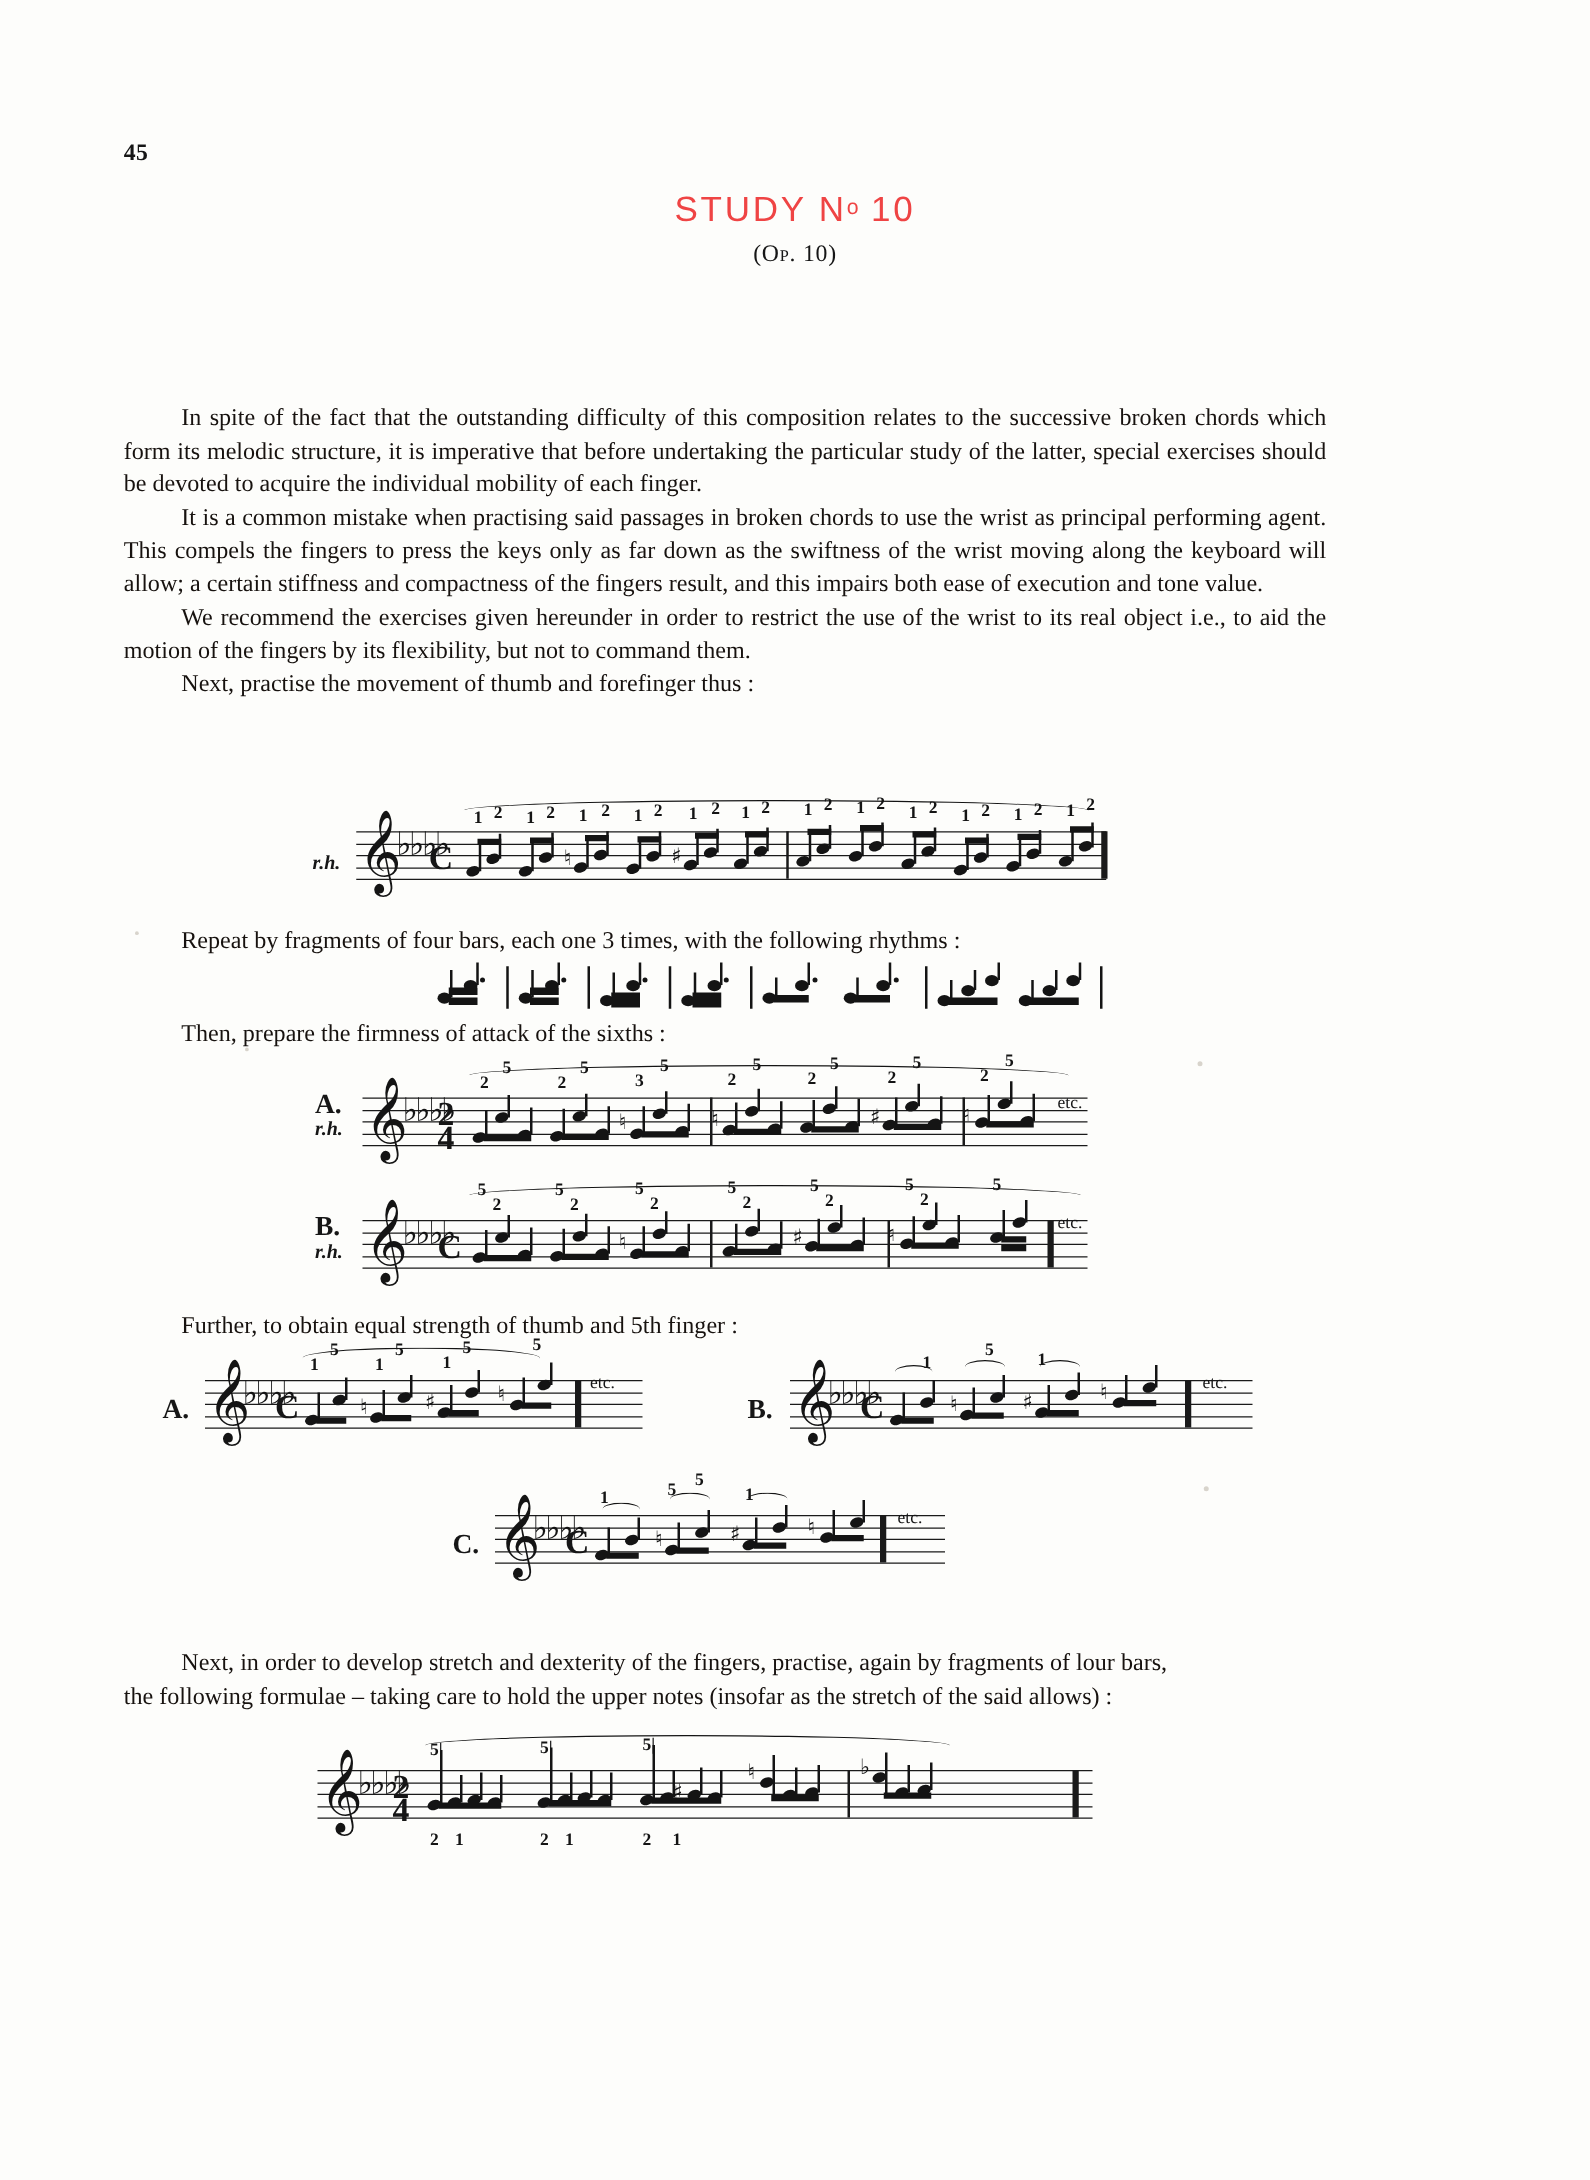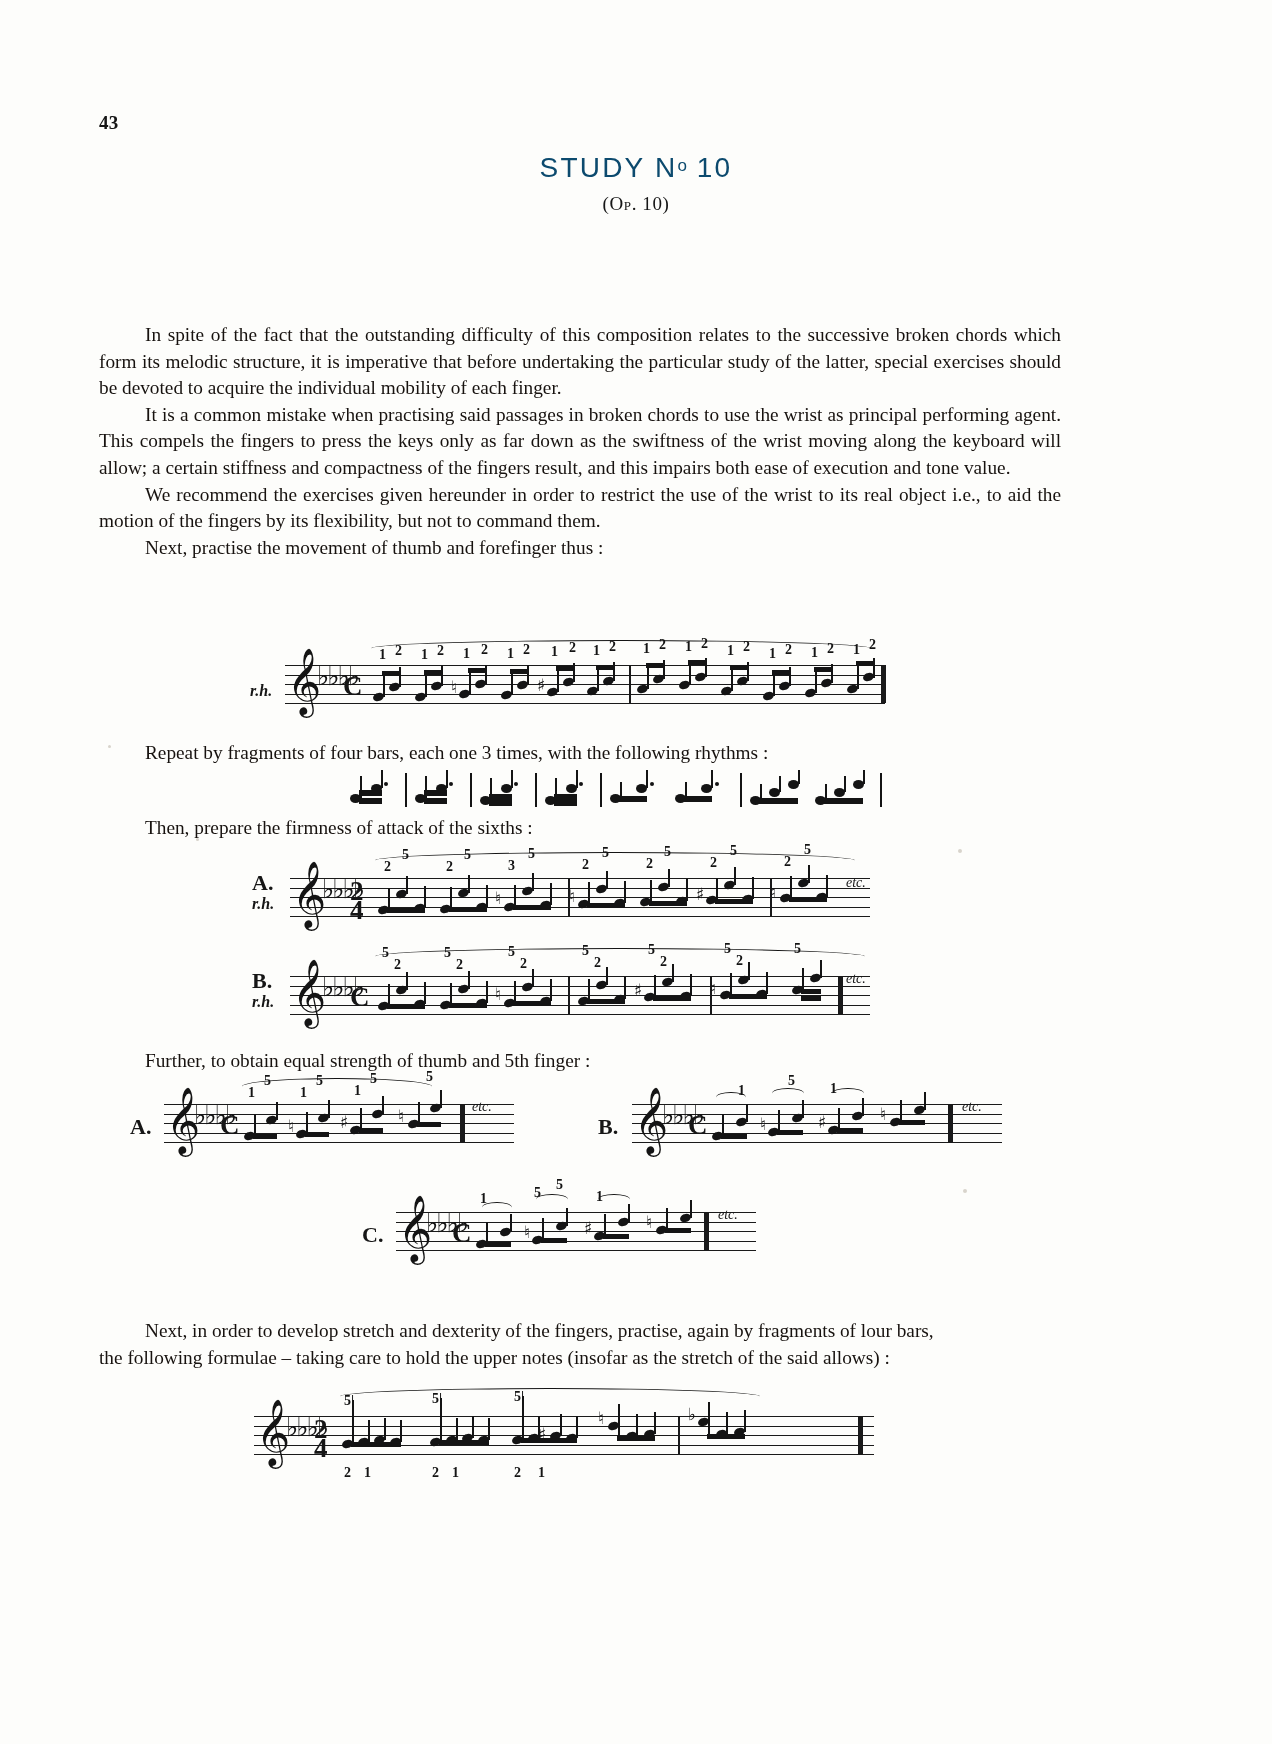--- a/index.html
+++ b/index.html
@@ -40,21 +40,21 @@
     left: 0;
     right: 0;
     top: 152px;
     text-align: center;
   }
   .title-main {
     font-family: "Liberation Sans", sans-serif;
     font-size: 28px;
     letter-spacing: 2.2px;
     font-weight: 400;
-    color: #0c4a6e;
+    color: #ef4444;
   }
   .title-main .sup {
     font-size: 17px;
     vertical-align: 6px;
     letter-spacing: 0;
   }
   .title-sub {
     margin-top: 9px;
     font-family: "Liberation Serif", serif;
     font-size: 19px;
@@ -195,21 +195,20 @@
   .ex-label {
     position: absolute;
     font-family: "Liberation Serif", serif;
     font-weight: bold;
     font-size: 22px;
     line-height: 1;
   }
   .etc {
     position: absolute;
     font-family: "Liberation Serif", serif;
-    font-style: italic;
     font-size: 14px;
     line-height: 1;
   }
 
   
   .rhythm-row {
     position: absolute;
     display: flex;
     align-items: flex-end;
     gap: 0;
@@ -253,21 +252,21 @@
     position: absolute;
     background: #d8d4cc;
     border-radius: 50%;
   }
 </style>
 </head>
 <body>
 
 <div class="page">
 
-  <div class="page-number">43</div>
+  <div class="page-number">45</div>
 
   <div class="title-block">
     <div class="title-main"><span>STUDY  N</span><span class="sup">o</span><span> 10</span></div>
     <div class="title-sub"><span>(O</span><span class="smallcaps">p</span><span>. 10)</span></div>
   </div>
 
   <div class="body-text">
     <p>In spite of the fact that the outstanding difficulty of this composition relates to the successive broken chords which form its melodic structure, it is imperative that before undertaking the particular study of the latter, special exercises should be devoted to acquire the individual mobility of each finger.</p>
     <p>It is a common mistake when practising said passages in broken chords to use the wrist as principal performing agent. This compels the fingers to press the keys only as far down as the swiftness of the wrist moving along the keyboard will allow; a certain stiffness and compactness of the fingers result, and this impairs both ease of execution and tone value.</p>
     <p>We recommend the exercises given hereunder in order to restrict the use of the wrist to its real object i.e., to aid the motion of the fingers by its flexibility, but not to command them.</p>

